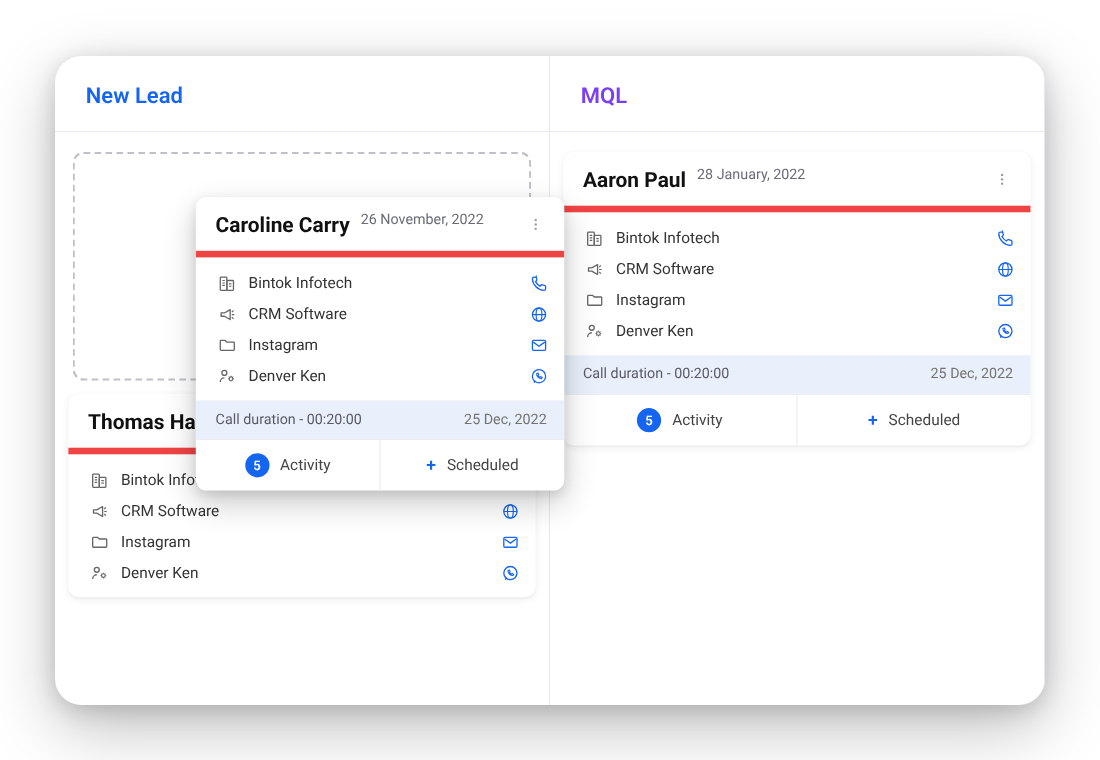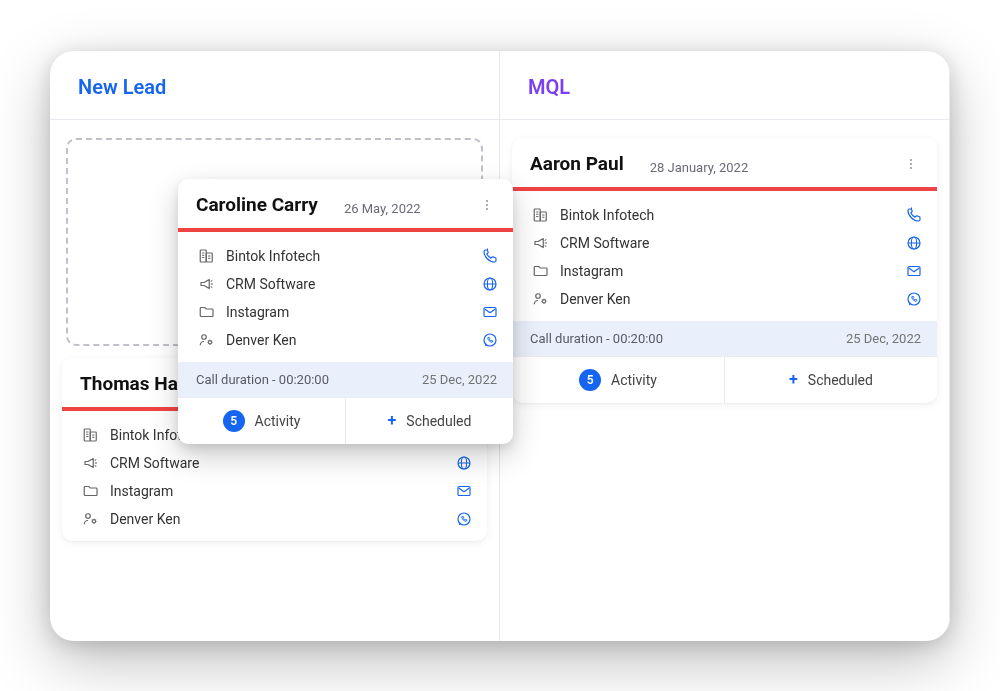--- a/index.html
+++ b/index.html
@@ -50,24 +50,24 @@
   }
   .card {
     background: #fff;
     border-radius: 10px;
     box-shadow: 0 2px 8px rgba(0,0,0,0.06), 0 1px 2px rgba(0,0,0,0.04);
     overflow: hidden;
     margin-bottom: 14px;
   }
   .card-header {
     display: flex;
-    align-items: flex-end;
+    align-items: flex-start;
     padding: 14px 14px 12px 18px;
-    border-bottom: 4px solid #ef4444;
-    gap: 26px;
+    border-bottom: 6px solid #ef4444;
+    gap: 10px;
   }
   .card-name {
     font-size: 19px;
     font-weight: 700;
     color: #111;
   }
   .card-date {
     font-size: 13px;
     color: #6b6b78;
   }
@@ -370,21 +370,21 @@
           </div>
         </div>
       </div>
 
     </div>
   </div>
 
   <div class="card floating-card">
     <div class="card-header">
       <span class="card-name">Caroline Carry</span>
-      <span class="card-date">26 May, 2022</span>
+      <span class="card-date">26 November, 2022</span>
       <span class="card-menu">
         <svg width="16" height="18" viewBox="0 0 24 24">
             <use href="#i-dots"></use>
           </svg>
       </span>
     </div>
     <div class="card-body">
       <div class="row">
         <span class="lefticon">
             <svg width="18" height="18" viewBox="0 0 24 24">

